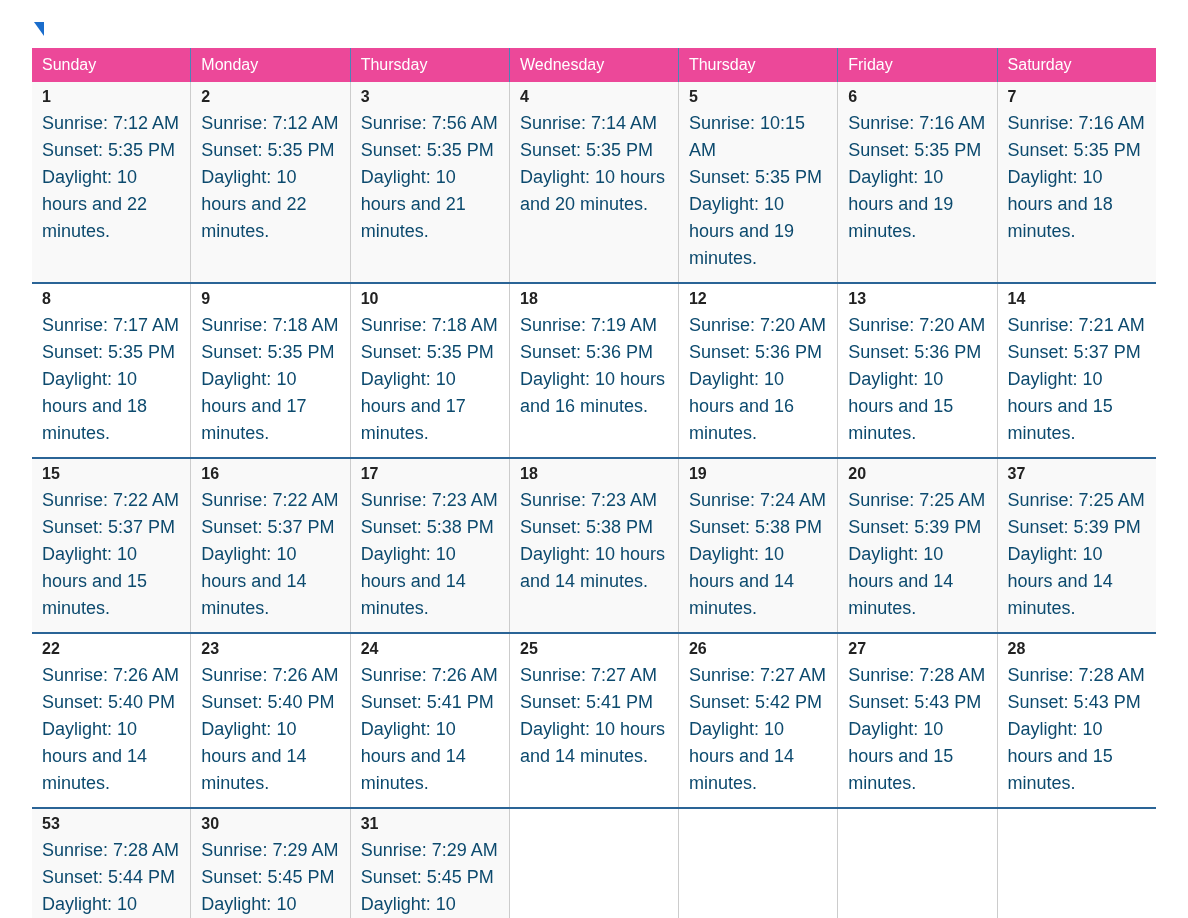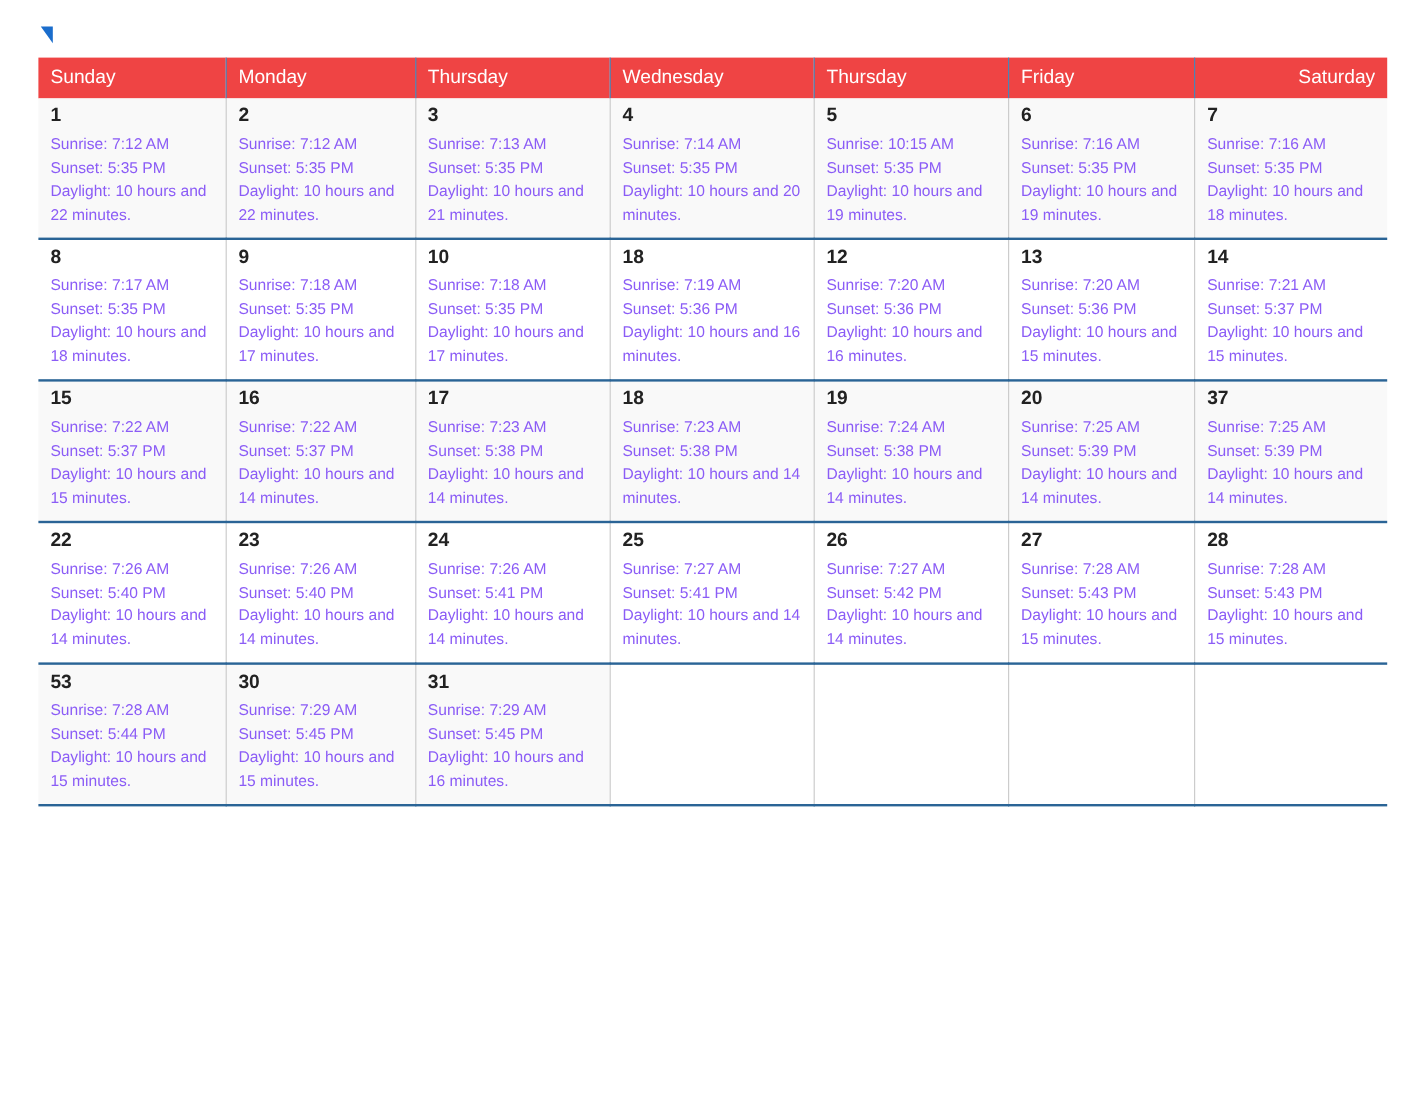--- a/index.html
+++ b/index.html
@@ -64,33 +64,32 @@
       font-size: 20px;
       color: #555;
       margin-top: 4px;
     }
     table {
       width: 100%;
       border-collapse: collapse;
       margin-top: 4px;
     }
     thead tr {
-      background-color: #ef4444;
+      background-color: #ec4899;
     }
     thead th {
       color: #fff;
       font-size: 16px;
       font-weight: normal;
       padding: 8px 10px;
       text-align: left;
       border-right: 1px solid #4a84b6;
     }
     thead th:last-child {
       border-right: none;
-      text-align: right;
     }
     tbody tr {
       border-bottom: 2px solid #2a6496;
     }
     tbody td {
       vertical-align: top;
       padding: 6px 10px 10px 10px;
       font-size: 13px;
       color: #333;
       border-right: 1px solid #ccc;
@@ -100,23 +99,23 @@
       border-right: none;
     }
     .day-num {
       font-size: 16px;
       font-weight: bold;
       color: #222;
       display: block;
       margin-bottom: 4px;
     }
     .day-info {
-      font-size: 13px;
+      font-size: 18px;
       line-height: 1.5;
-      color: #8b5cf6;
+      color: #0c4a6e;
     }
     tbody tr:nth-child(odd) td {
       background: #f9f9f9;
     }
     tbody tr:nth-child(even) td {
       background: #fff;
     }
     .empty-cell {
       background: #fff !important;
     }
@@ -164,21 +163,21 @@
           <span class="day-num">2</span>
           <div class="day-info">
             <span>Sunrise: 7:12 AM</span><br>
             <span>Sunset: 5:35 PM</span><br>
             <span>Daylight: 10 hours and 22 minutes.</span>
           </div>
         </td>
         <td>
           <span class="day-num">3</span>
           <div class="day-info">
-            <span>Sunrise: 7:13 AM</span><br>
+            <span>Sunrise: 7:56 AM</span><br>
             <span>Sunset: 5:35 PM</span><br>
             <span>Daylight: 10 hours and 21 minutes.</span>
           </div>
         </td>
         <td>
           <span class="day-num">4</span>
           <div class="day-info">
             <span>Sunrise: 7:14 AM</span><br>
             <span>Sunset: 5:35 PM</span><br>
             <span>Daylight: 10 hours and 20 minutes.</span>

